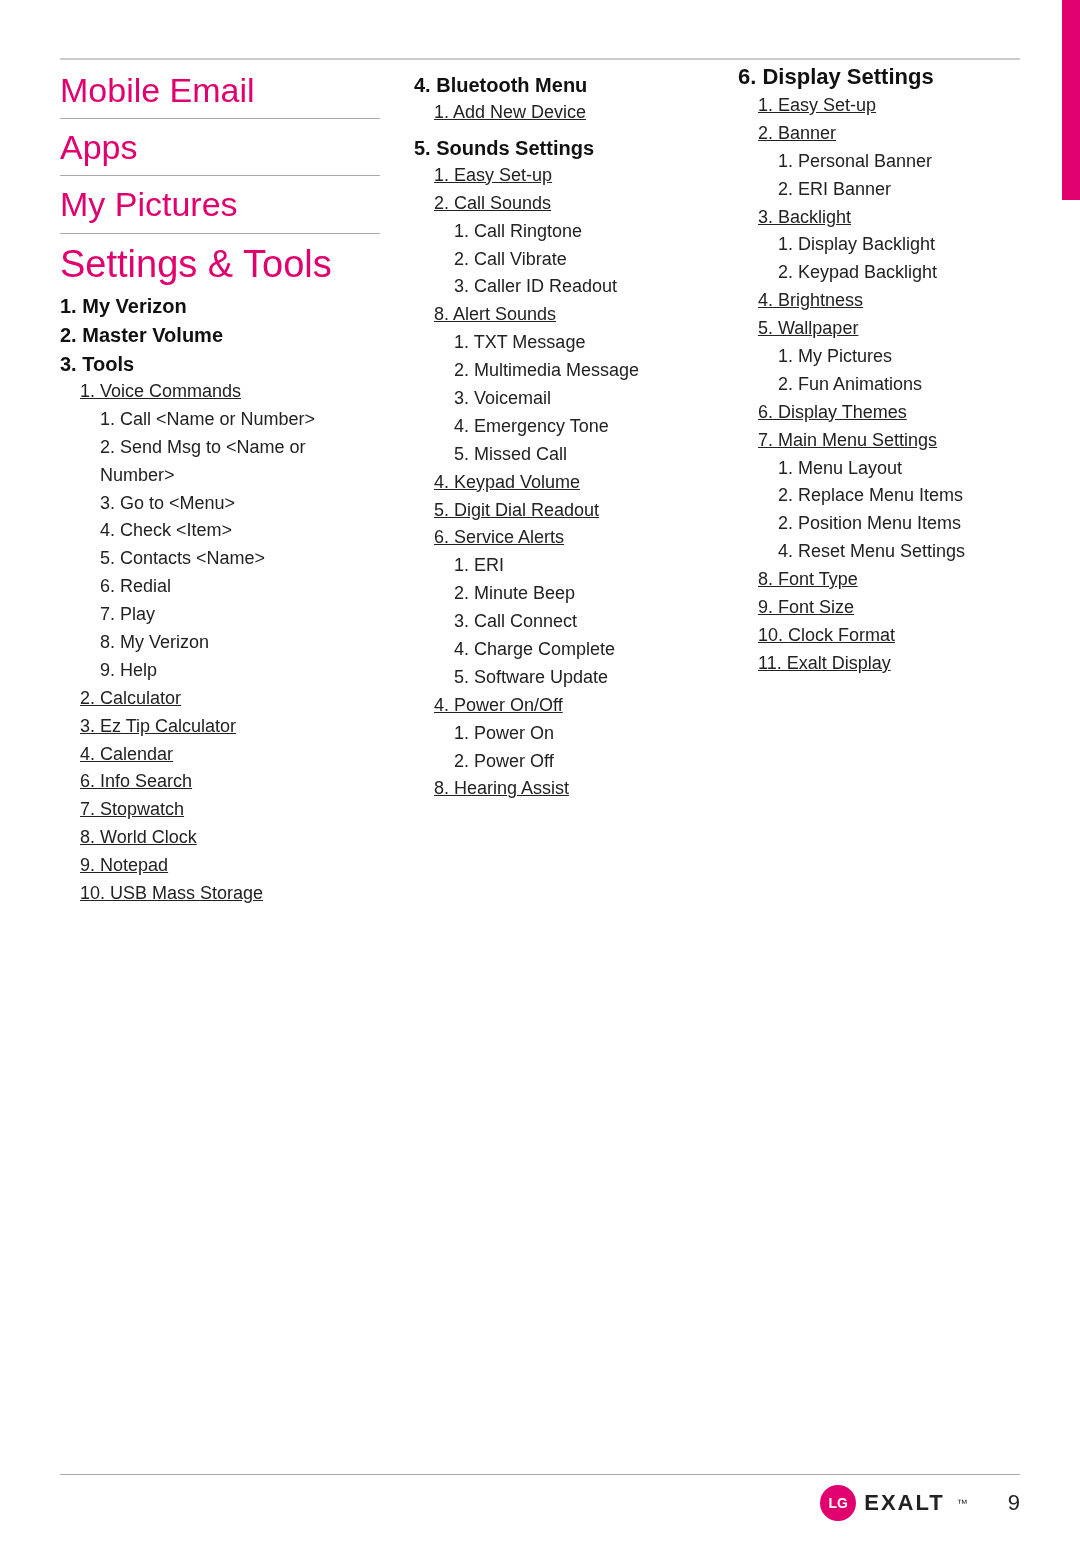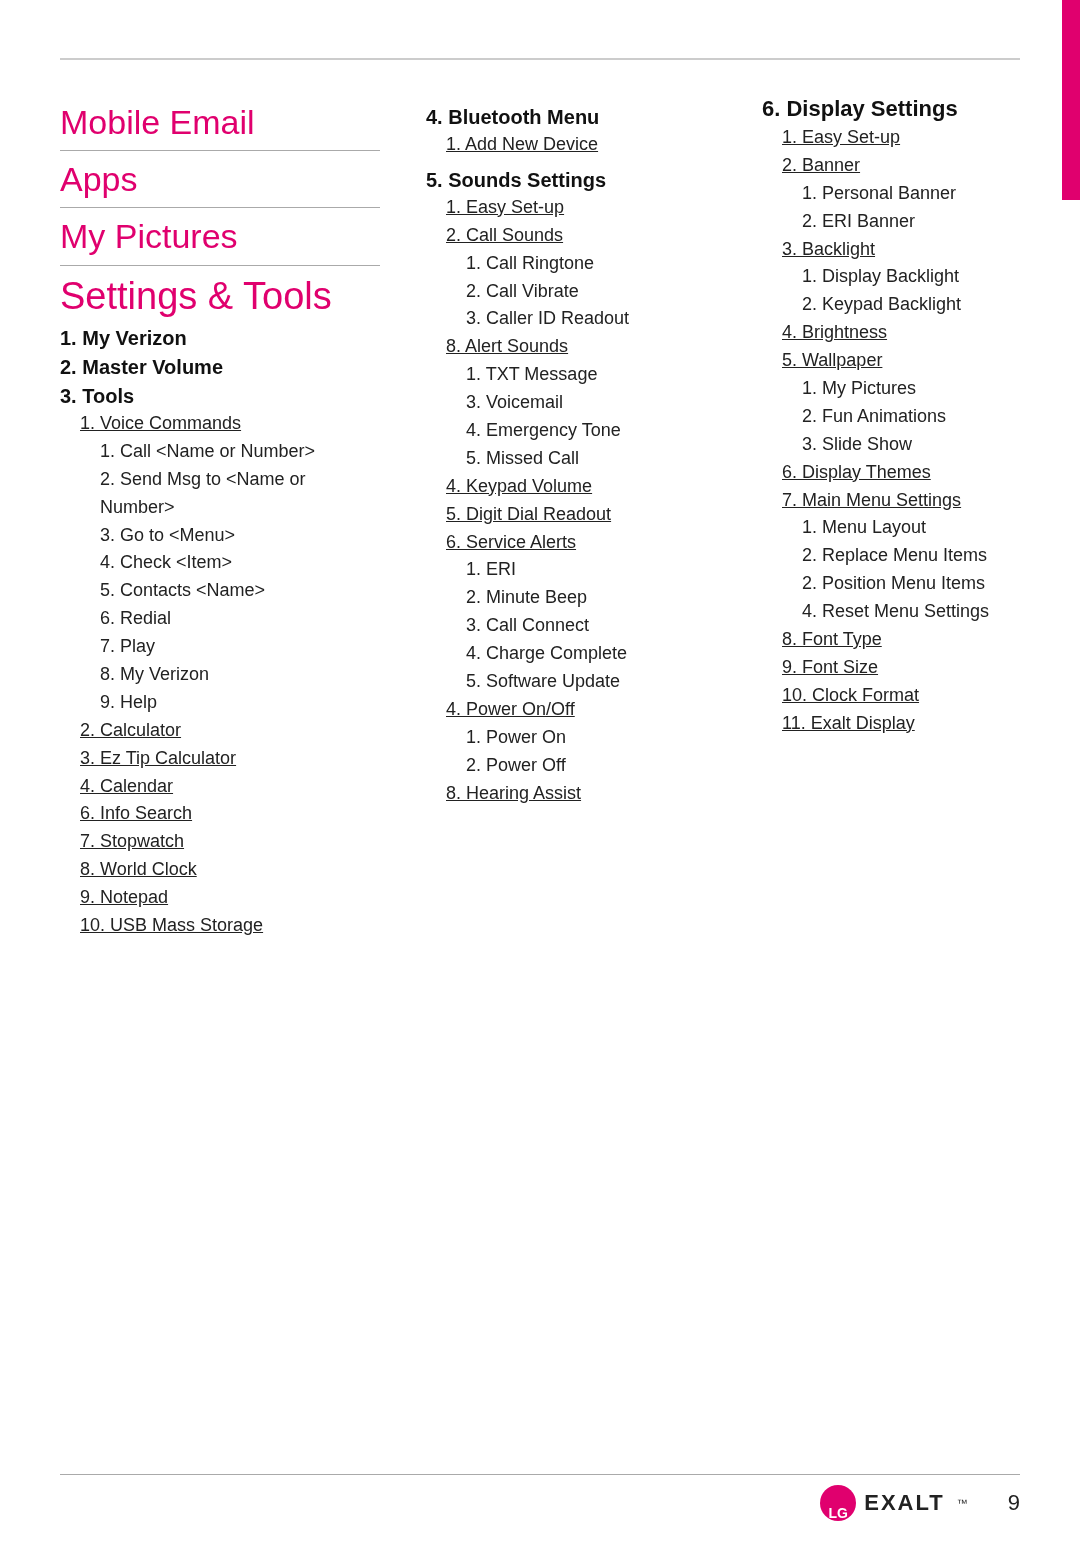--- a/index.html
+++ b/index.html
@@ -36,22 +36,22 @@
       top: 58px;
       left: 60px;
       right: 60px;
       height: 1.5px;
       background: #cccccc;
     }
 
     .content-area {
       display: flex;
       flex-direction: row;
-      margin-top: 36px;
-      gap: 16px;
+      margin-top: 4px;
+      gap: 4px;
     }
 
     
     .left-col {
       width: 340px;
       min-width: 340px;
       padding-right: 20px;
     }
 
     
@@ -138,21 +138,21 @@
       gap: 8px;
       margin-right: 20px;
     }
 
     .lg-circle {
       width: 36px;
       height: 36px;
       border-radius: 50%;
       background: #e0006e;
       display: flex;
-      align-items: flex-end;
+      align-items: center;
       justify-content: center;
       color: white;
       font-weight: bold;
       font-size: 14px;
     }
 
     .footer-brand {
       font-size: 22px;
       font-weight: bold;
       color: #222;
@@ -238,20 +238,21 @@
 
       <div class="mid-col-bold">5. Sounds Settings</div>
       <div class="normal-item indent-1">1. Easy Set-up</div>
       <div class="normal-item indent-1">2. Call Sounds</div>
       <div class="normal-item indent-2">1. Call Ringtone</div>
       <div class="normal-item indent-2">2. Call Vibrate</div>
       <div class="normal-item indent-2">3. Caller ID Readout</div>
 
       <div class="normal-item indent-1">8. Alert Sounds</div>
       <div class="normal-item indent-2">1. TXT Message</div>
+      <div class="normal-item indent-2">2. Multimedia Message</div>
       <div class="normal-item indent-2">3. Voicemail</div>
       <div class="normal-item indent-2">4. Emergency Tone</div>
       <div class="normal-item indent-2">5. Missed Call</div>
 
       <div class="normal-item indent-1">4. Keypad Volume</div>
       <div class="normal-item indent-1">5. Digit Dial Readout</div>
       <div class="normal-item indent-1">6. Service Alerts</div>
 
       <div class="normal-item indent-2">1. ERI</div>
       <div class="normal-item indent-2">2. Minute Beep</div>
@@ -272,21 +273,20 @@
       <div class="normal-item indent-1">2. Banner</div>
       <div class="normal-item indent-2">1. Personal Banner</div>
       <div class="normal-item indent-2">2. ERI Banner</div>
       <div class="normal-item indent-1">3. Backlight</div>
       <div class="normal-item indent-2">1. Display Backlight</div>
       <div class="normal-item indent-2">2. Keypad Backlight</div>
       <div class="normal-item indent-1">4. Brightness</div>
       <div class="normal-item indent-1">5. Wallpaper</div>
       <div class="normal-item indent-2">1. My Pictures</div>
       <div class="normal-item indent-2">2. Fun Animations</div>
-      <div class="normal-item indent-2">3. Slide Show</div>
       <div class="normal-item indent-1">6. Display Themes</div>
       <div class="normal-item indent-1">7. Main Menu Settings</div>
       <div class="normal-item indent-2">1. Menu Layout</div>
       <div class="normal-item indent-2">2. Replace Menu Items</div>
       <div class="normal-item indent-2">2. Position Menu Items</div>
       <div class="normal-item indent-2">4. Reset Menu Settings</div>
       <div class="normal-item indent-1">8. Font Type</div>
       <div class="normal-item indent-1">9. Font Size</div>
       <div class="normal-item indent-1">10. Clock Format</div>
       <div class="normal-item indent-1">11. Exalt Display</div>

